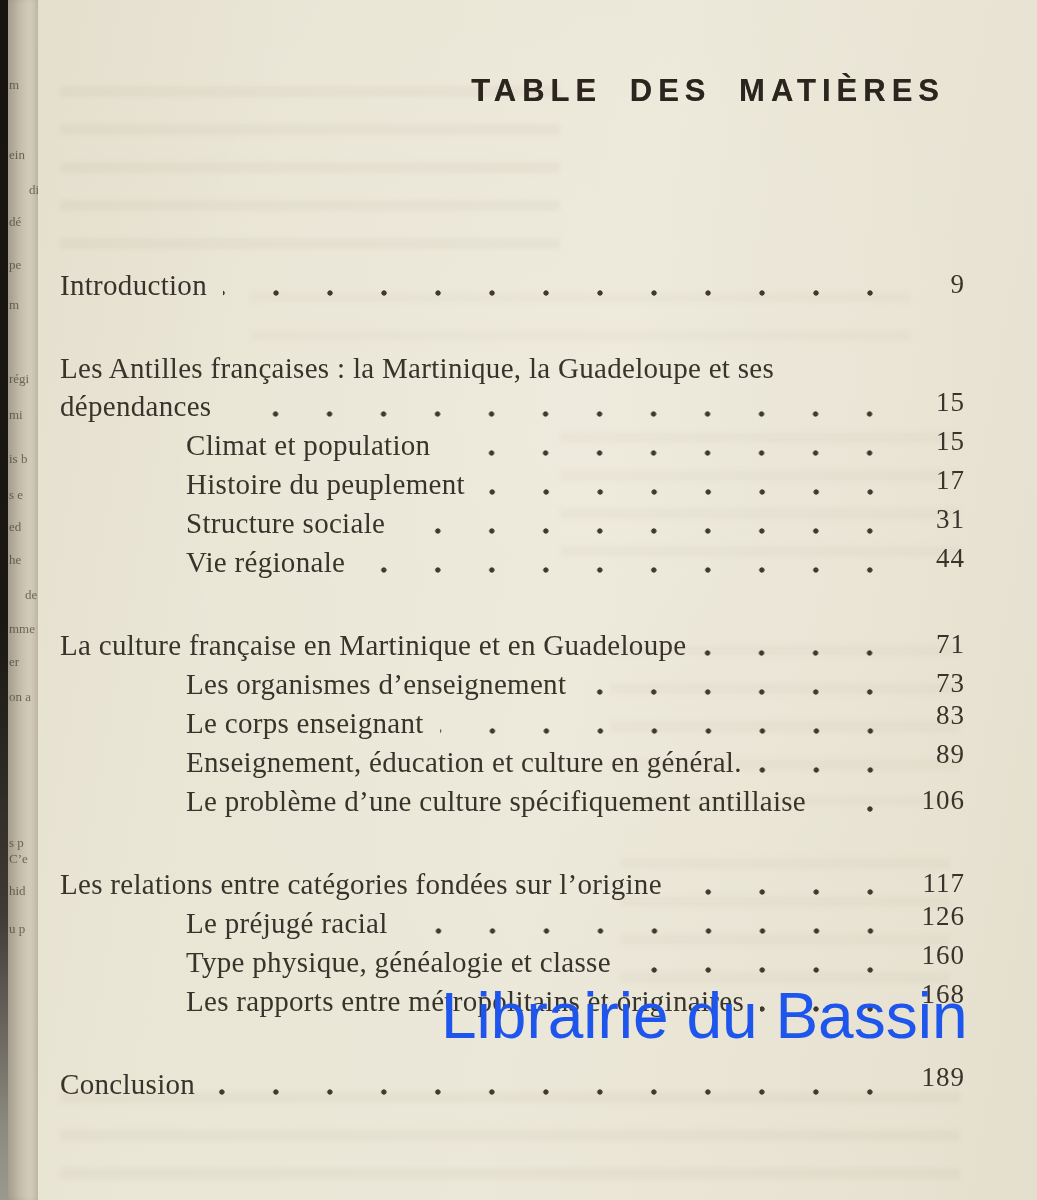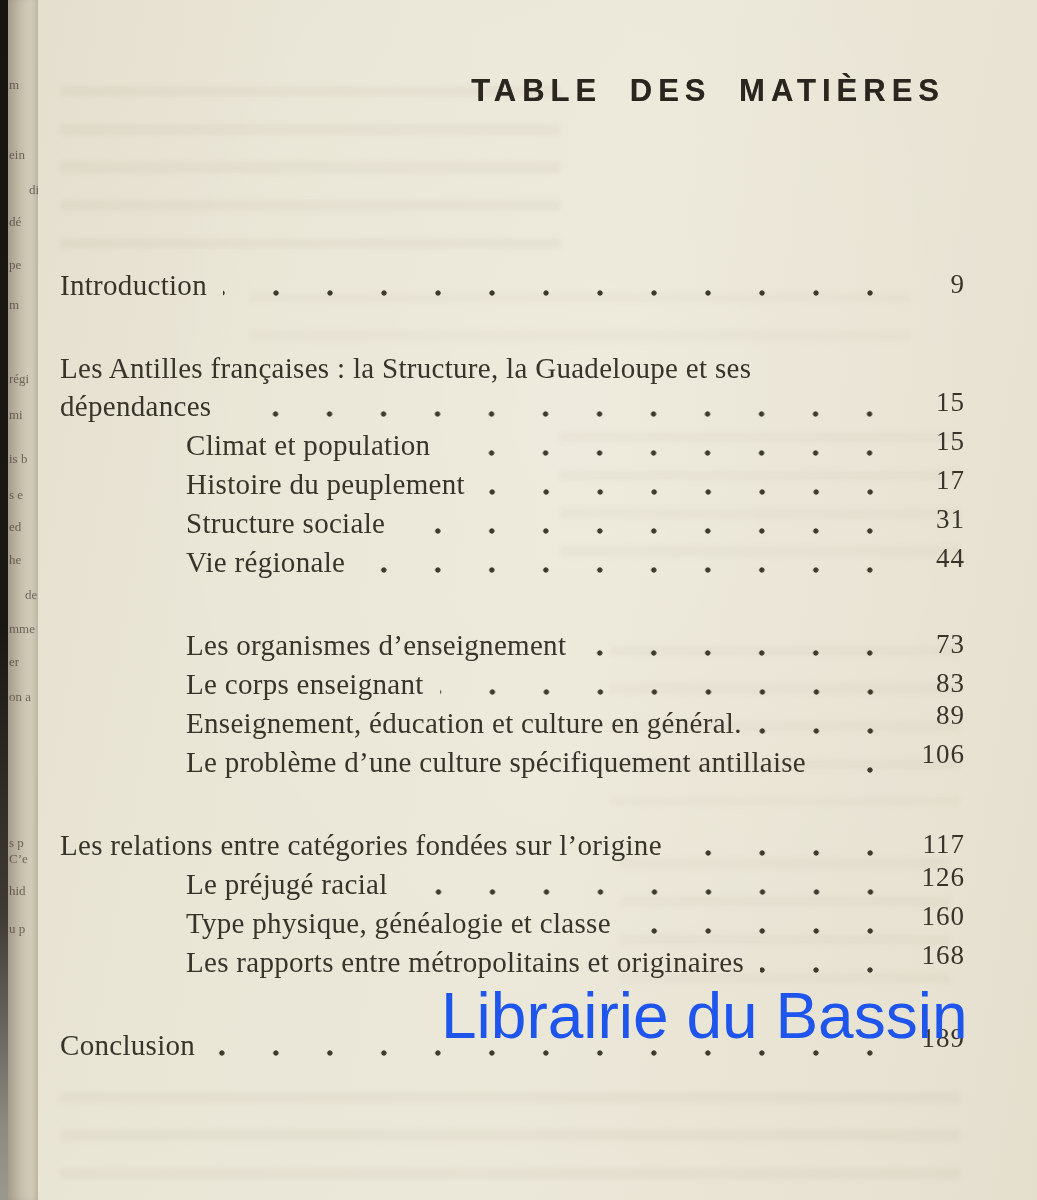--- a/index.html
+++ b/index.html
@@ -105,21 +105,21 @@
     <div class="toc">
         <div class="toc-section">
           <div class="toc-row">
             <span class="toc-label">Introduction</span>
             <span class="leader"></span>
             <span class="toc-page">9</span>
           </div>
         </div>
         <div class="toc-section">
           <div class="toc-row">
-            <span class="toc-label">Les Antilles françaises : la Structure, la Guadeloupe et ses</span>
+            <span class="toc-label">Les Antilles françaises : la Martinique, la Guadeloupe et ses</span>
           </div>
           <div class="toc-row">
             <span class="toc-label">dépendances</span>
             <span class="leader"></span>
             <span class="toc-page">15</span>
           </div>
           <div class="toc-row indent">
             <span class="toc-label">Climat et population</span>
             <span class="leader"></span>
             <span class="toc-page">15</span>
@@ -134,20 +134,25 @@
             <span class="leader"></span>
             <span class="toc-page">31</span>
           </div>
           <div class="toc-row indent">
             <span class="toc-label">Vie régionale</span>
             <span class="leader"></span>
             <span class="toc-page">44</span>
           </div>
         </div>
         <div class="toc-section">
+          <div class="toc-row">
+            <span class="toc-label">La culture française en Martinique et en Guadeloupe</span>
+            <span class="leader"></span>
+            <span class="toc-page">71</span>
+          </div>
           <div class="toc-row indent">
             <span class="toc-label">Les organismes d’enseignement</span>
             <span class="leader"></span>
             <span class="toc-page">73</span>
           </div>
           <div class="toc-row indent">
             <span class="toc-label">Le corps enseignant</span>
             <span class="leader"></span>
             <span class="toc-page">83</span>
           </div>

